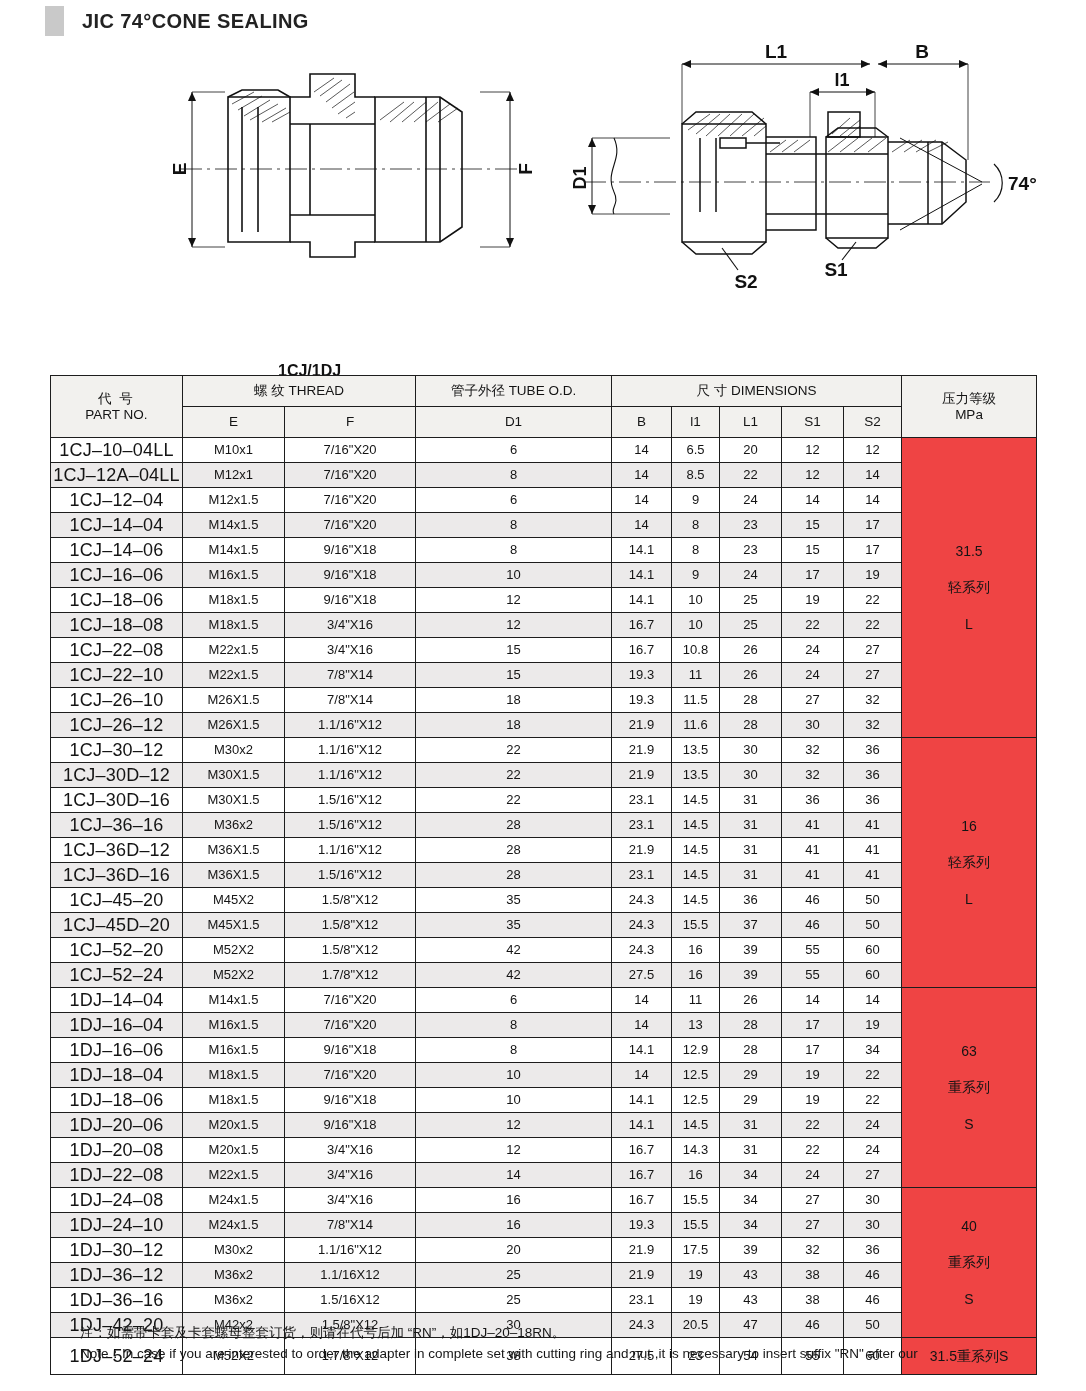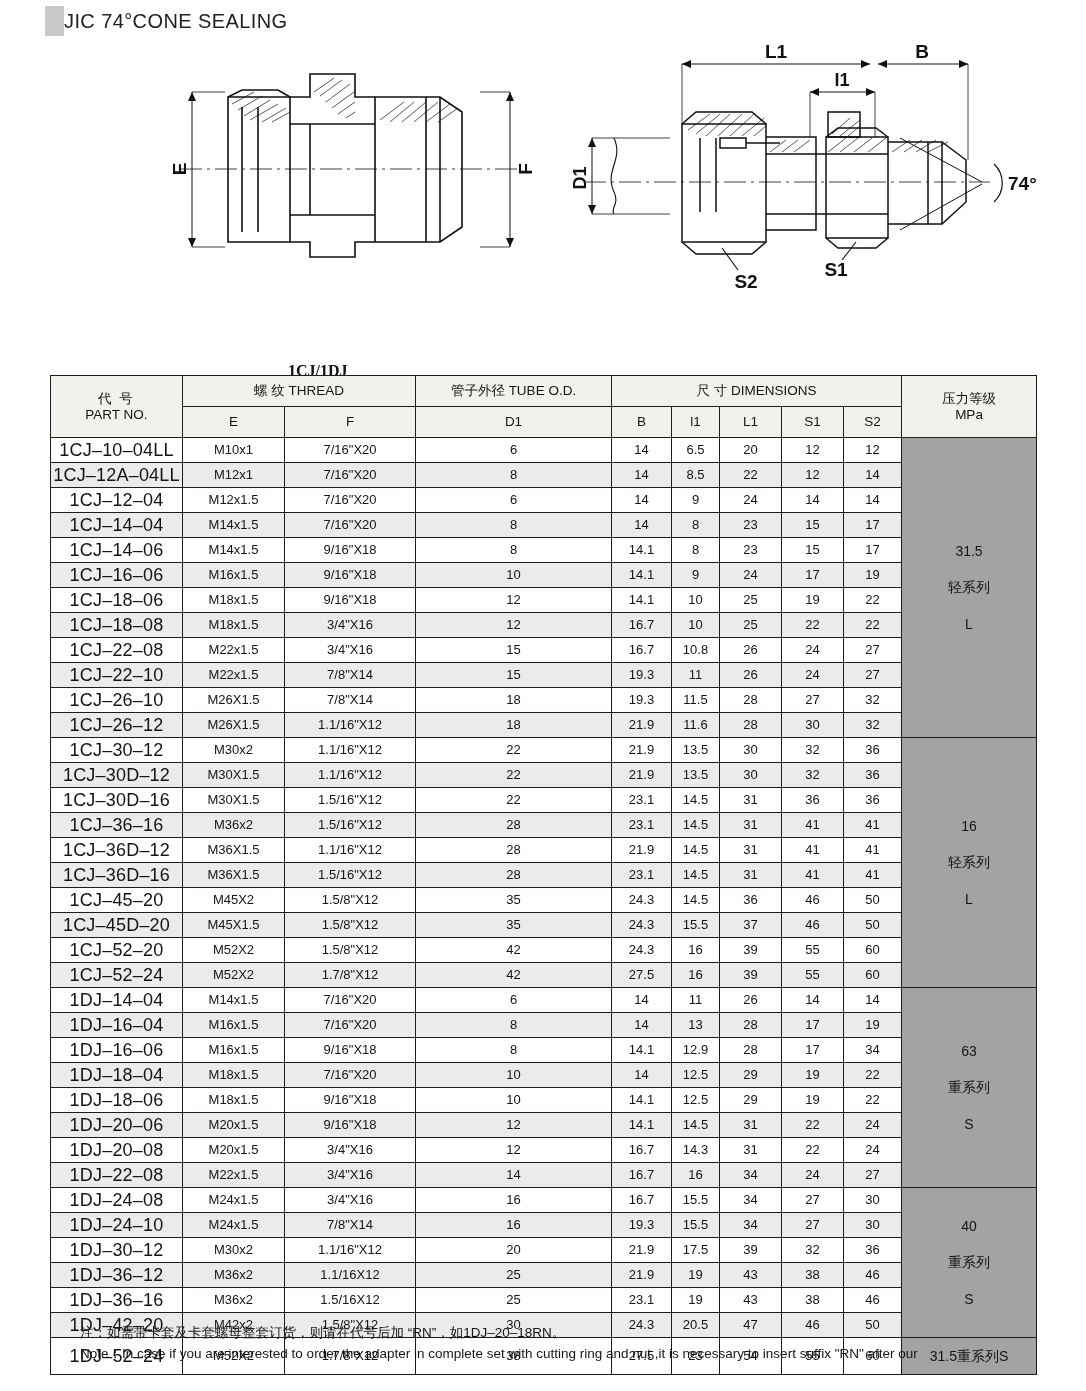--- a/index.html
+++ b/index.html
@@ -24,44 +24,46 @@
     display: flex;
     align-items: center;
   }
   .header-accent {
     width: 19px;
     height: 30px;
     background: #c9c9c9;
     margin-left: 45px;
   }
   .header-title {
+    margin-left: 18px;
     font-size: 20px;
     letter-spacing: 0.4px;
     color: #222222;
     white-space: nowrap;
+    font-weight: bold;
   }
 
   
   .drawings {
     position: absolute;
     left: 0; top: 42px;
     width: 1086px; height: 318px;
   }
   .drawing-box { position: absolute; }
   .drawing-left  { left: 150px; top: 10px;  width: 400px; height: 230px; }
   .drawing-right { left: 570px; top: 0px;   width: 470px; height: 250px; }
 
   .caption {
     position: absolute;
     font-size: 16px;
     font-weight: bold;
     color: #111111;
     white-space: nowrap;
   }
-  .caption-left  { left: 288px; top: 320px; font-family: Liberation Serif, serif; }
+  .caption-left  { left: 278px; top: 320px; }
   .caption-right { left: 700px; top: 336px; }
 
   
   .spec-table {
     position: absolute;
     left: 50px;
     top: 375px;
     width: 986px;
     border-collapse: collapse;
     table-layout: fixed;
@@ -82,21 +84,21 @@
     background: #f2f1ee;
     font-size: 13.5px;
     height: 30px;
   }
   .hdr-two-line { line-height: 1.35; padding: 3px 0; }
   .hdr-cn { letter-spacing: 2px; }
 
   tbody tr.shade td { background: #eceaea; }
   tbody tr td { background: #ffffff; }
   tbody tr.shade td.pressure-cell,
-  tbody tr td.pressure-cell { background: #a3a3a3; }
+  tbody tr td.pressure-cell { background: #ef4444; }
 
   td.part-no { font-size: 18px; letter-spacing: 0.2px; }
   td.pressure-cell {
     font-size: 14px;
     line-height: 2.6;
     border-left: 1px solid #1d1d1d;
   }
   .pressure-inner { display: block; }
   .pressure-inner span { display: block; }
 

